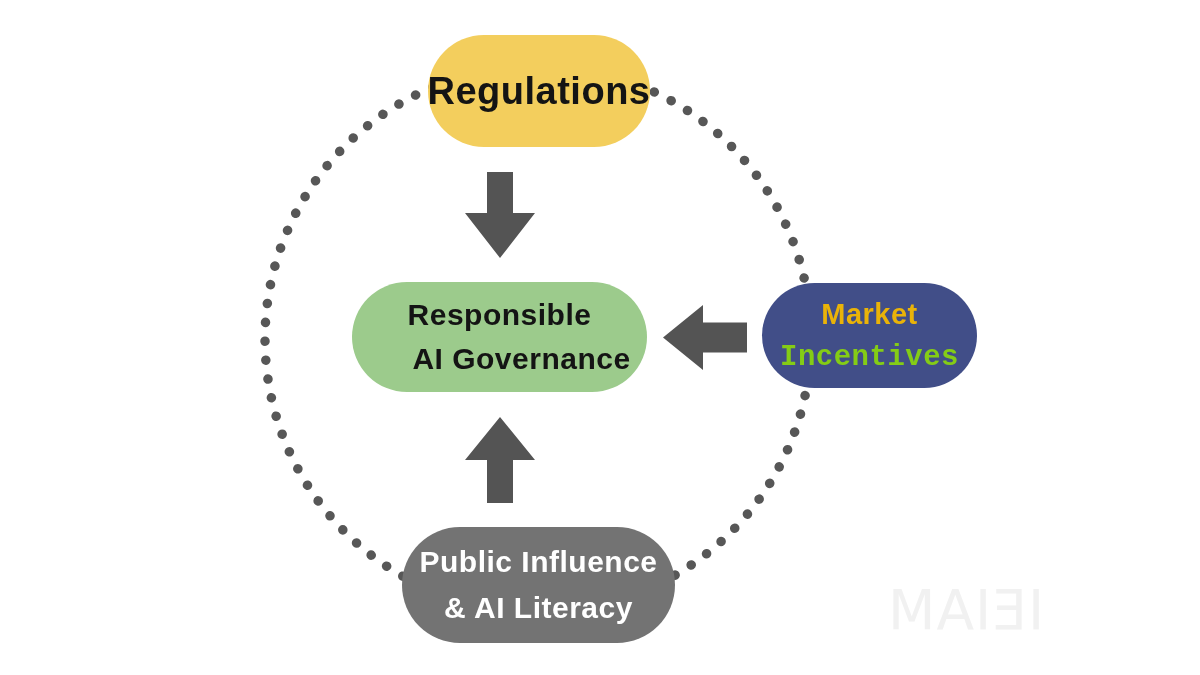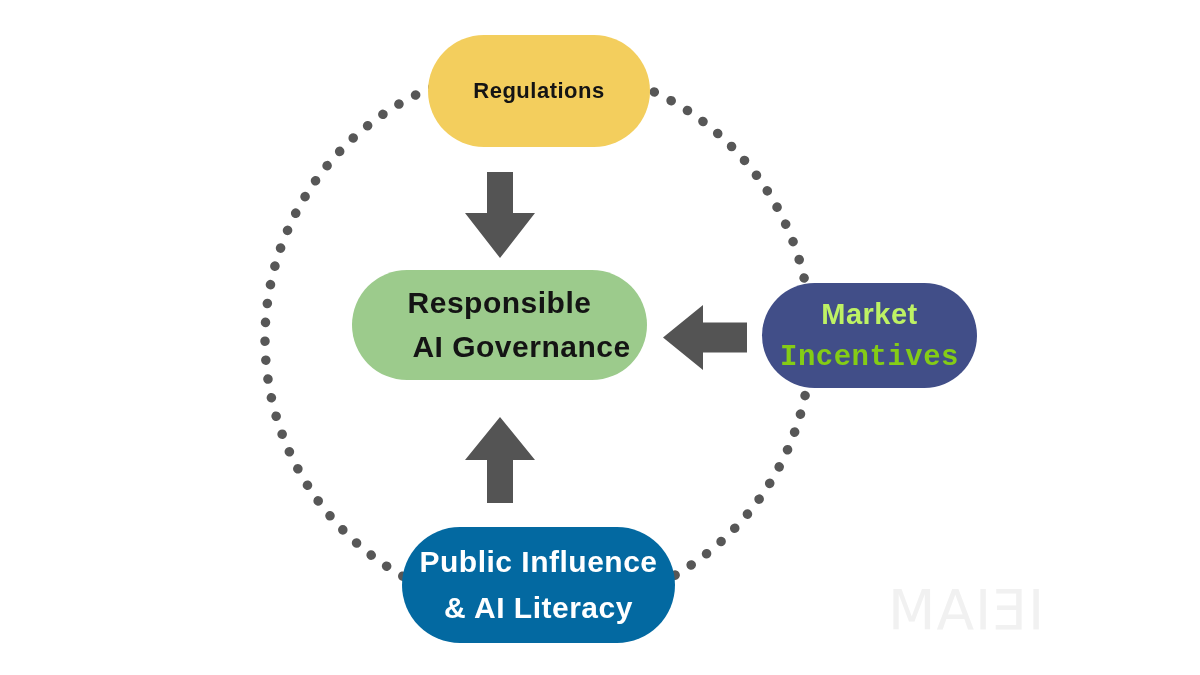--- a/index.html
+++ b/index.html
@@ -21,22 +21,22 @@
     position: absolute;
     display: flex;
     flex-direction: column;
     align-items: center;
     justify-content: center;
     text-align: center;
     font-weight: bold;
     letter-spacing: 0.5px;
   }
   .pill span { display: block; }
-  .pill-top    { left: 428px; top: 35px;  width: 222px; height: 112px; border-radius: 56px; font-size: 22px; }
-  .pill-center { left: 352px; top: 270px; width: 295px; height: 110px; border-radius: 55px; font-size: 30px; line-height: 44px; }
+  .pill-top    { left: 428px; top: 35px;  width: 222px; height: 112px; border-radius: 56px; font-size: 38px; }
+  .pill-center { left: 352px; top: 282px; width: 295px; height: 110px; border-radius: 55px; font-size: 30px; line-height: 44px; }
   .pill-right  { left: 762px; top: 283px; width: 215px; height: 105px; border-radius: 53px; font-size: 29px; line-height: 44px; }
   .pill-bottom { left: 402px; top: 527px; width: 273px; height: 116px; border-radius: 58px; font-size: 30px; line-height: 46px; }
   .arrow-down  { left: 465px; top: 172px; width: 70px; height: 86px; }
   .arrow-up    { left: 465px; top: 417px; width: 70px; height: 86px; }
   .arrow-left  { left: 663px; top: 305px; width: 84px; height: 65px; }
   .watermark {
     position: absolute;
     left: 888px;
     top: 583px;
     font-family: "DejaVu Sans", sans-serif;
@@ -67,28 +67,28 @@
   <div class="pill pill-center" style="background-color: rgb(156, 203, 140);">
     <span style="color: rgb(20, 20, 20);">Responsible</span>
     <span style="color: rgb(20, 20, 20); margin-left: 44px;">AI Governance</span>
   </div>
 
   <svg class="arrow arrow-left" viewBox="0 0 84 65" aria-hidden="true">
     <polygon points="0,32.5 40,0 40,17.5 84,17.5 84,47.5 40,47.5 40,65" fill="#545454"></polygon>
   </svg>
 
   <div class="pill pill-right" style="background-color: rgb(65, 78, 136);">
-    <span style="color: #bef264;">Market</span>
+    <span style="color: #eab308;">Market</span>
     <span style="color: #84cc16; font-family: Liberation Mono, monospace;">Incentives</span>
   </div>
 
   <svg class="arrow arrow-up" viewBox="0 0 70 86" aria-hidden="true">
     <polygon points="35,0 70,43 48,43 48,86 22,86 22,43 0,43" fill="#545454"></polygon>
   </svg>
 
-  <div class="pill pill-bottom" style="background-color: #0369a1;">
+  <div class="pill pill-bottom" style="background-color: #737373;">
     <span style="color: rgb(255, 255, 255);">Public Influence</span>
     <span style="color: rgb(255, 255, 255); text-align: right;">&amp; AI Literacy</span>
   </div>
 
   <div class="watermark" style="color: rgb(241, 241, 241);">MAIƎI</div>
 
 </div>
 
 </body></html>

